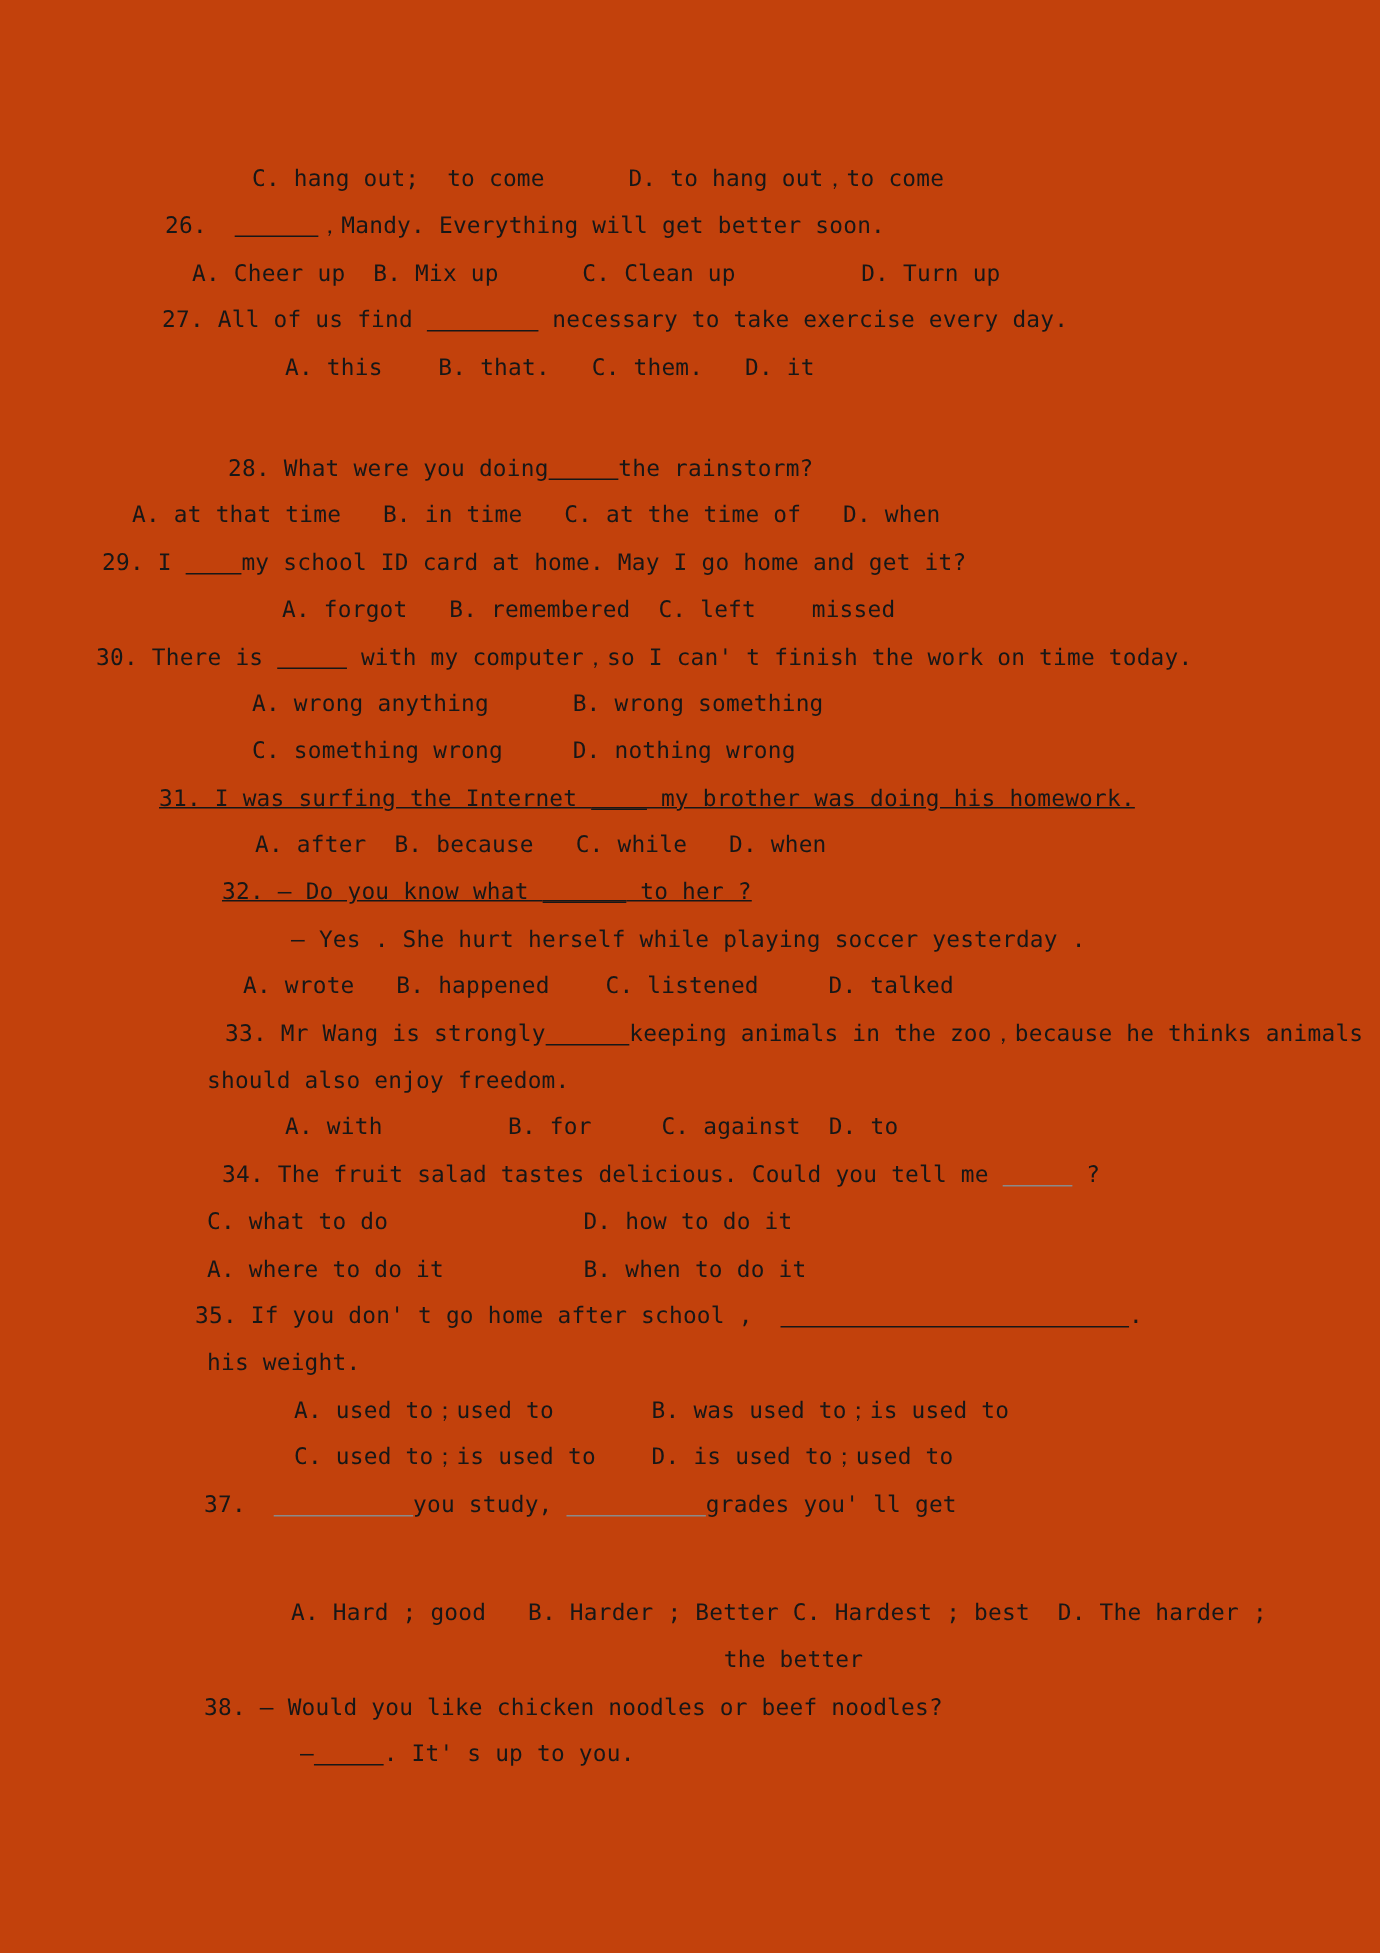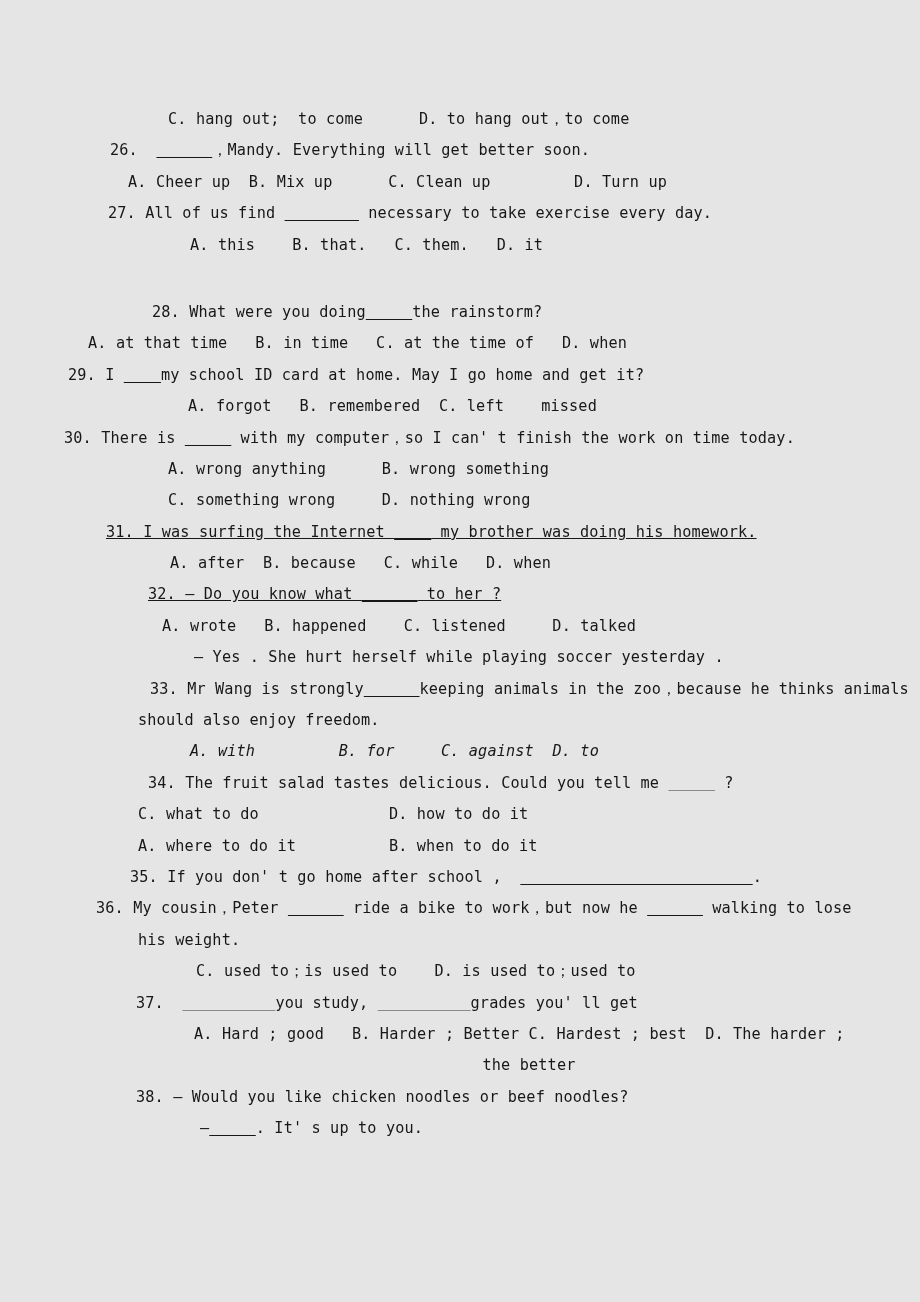--- a/index.html
+++ b/index.html
@@ -16,21 +16,21 @@
     font-family: "DejaVu Serif", "Liberation Serif", serif;
     color: #1a1a1a;
     -webkit-font-smoothing: antialiased;
   }
   .page {
     position: absolute;
     left: 0;
     top: 0;
     width: 920px;
     height: 1302px;
-    background: #e5e5e5;
+    background: #c2410c;
   }
   .content {
     position: absolute;
     left: 0;
     top: 104px;
     width: 920px;
   }
   
   .line {
     font-family: "DejaVu Sans Mono", "Liberation Mono", monospace;
@@ -70,31 +70,31 @@
       <div class="line" style="padding-left: 152px; margin-top: 36px;"><span class="q-wrap">28. What were you doing</span><span class="blank">     </span><span class="q-wrap">the rainstorm?</span></div>
       <div class="line" style="padding-left: 88px;"><span class="q-wrap">A. at that time   B. in time   C. at the time of   D. when</span></div>
       <div class="line" style="padding-left: 68px;"><span class="q-wrap">29. I </span><span class="blank">    </span><span class="q-wrap">my school ID card at home. May I go home and get it?</span></div>
       <div class="line" style="padding-left: 188px;"><span class="q-wrap">A. forgot   B. remembered  C. left    missed</span></div>
       <div class="line" style="padding-left: 64px;"><span class="q-wrap">30. There is </span><span class="blank">     </span><span class="q-wrap"> with my computer，so I can' t finish the work on time today.</span></div>
       <div class="line" style="padding-left: 168px;"><span class="q-wrap">A. wrong anything      B. wrong something</span></div>
       <div class="line" style="padding-left: 168px;"><span class="q-wrap">C. something wrong     D. nothing wrong</span></div>
       <div class="line" style="padding-left: 106px; text-decoration: underline;"><span class="q-wrap">31. I was surfing the Internet </span><span class="blank">    </span><span class="q-wrap"> my brother was doing his homework.</span></div>
       <div class="line" style="padding-left: 170px;"><span class="q-wrap">A. after  B. because   C. while   D. when</span></div>
       <div class="line" style="padding-left: 148px; text-decoration: underline;"><span class="q-wrap">32. — Do you know what </span><span class="blank">      </span><span class="q-wrap"> to her ?</span></div>
+      <div class="line" style="padding-left: 194px;"><span class="q-wrap">— Yes . She hurt herself while playing soccer yesterday .</span></div>
       <div class="line" style="padding-left: 162px;"><span class="q-wrap">A. wrote   B. happened    C. listened     D. talked</span></div>
-      <div class="line" style="padding-left: 194px;"><span class="q-wrap">— Yes . She hurt herself while playing soccer yesterday .</span></div>
       <div class="line" style="padding-left: 150px;"><span class="q-wrap">33. Mr Wang is strongly</span><span class="blank">      </span><span class="q-wrap">keeping animals in the zoo，because he thinks animals</span></div>
       <div class="line" style="padding-left: 138px;"><span class="q-wrap">should also enjoy freedom.</span></div>
-      <div class="line" style="padding-left: 190px; font-style: italic;"><span class="q-wrap">A. with         B. for     C. against  D. to</span></div>
+      <div class="line" style="padding-left: 190px;"><span class="q-wrap">A. with         B. for     C. against  D. to</span></div>
       <div class="line" style="padding-left: 148px;"><span class="q-wrap">34. The fruit salad tastes delicious. Could you tell me </span><span class="blank-faint">     </span><span class="q-wrap"> ?</span></div>
       <div class="line" style="padding-left: 138px;"><span class="q-wrap">C. what to do              D. how to do it</span></div>
       <div class="line" style="padding-left: 138px;"><span class="q-wrap">A. where to do it          B. when to do it</span></div>
       <div class="line" style="padding-left: 130px;"><span class="q-wrap">35. If you don' t go home after school ,  </span><span class="blank">                         </span><span class="q-wrap">.</span></div>
-      <div class="line" style="padding-left: 96px;"><span class="q-wrap">36. My cousin，Peter </span><span class="blank">      </span><span class="q-wrap"> ride a bike to work，but now he </span><span class="blank">      </span><span class="q-wrap"> walking to lose</span></div>
       <div class="line" style="padding-left: 138px;"><span class="q-wrap">his weight.</span></div>
+      <div class="line" style="padding-left: 196px;"><span class="q-wrap">A. used to；used to       B. was used to；is used to</span></div>
       <div class="line" style="padding-left: 196px;"><span class="q-wrap">C. used to；is used to    D. is used to；used to</span></div>
       <div class="line" style="padding-left: 136px;"><span class="q-wrap">37.  </span><span class="blank-faint">          </span><span class="q-wrap">you study, </span><span class="blank-faint">          </span><span class="q-wrap">grades you' ll get</span></div>
-      <div class="line" style="padding-left: 194px;"><span class="q-wrap">A. Hard ; good   B. Harder ; Better C. Hardest ; best  D. The harder ;</span></div>
+      <div class="line" style="padding-left: 194px; margin-top: 41px;"><span class="q-wrap">A. Hard ; good   B. Harder ; Better C. Hardest ; best  D. The harder ;</span></div>
       <div class="line" style="padding-left: 138px; text-align: center;"><span class="q-wrap">the better</span></div>
       <div class="line" style="padding-left: 136px;"><span class="q-wrap">38. — Would you like chicken noodles or beef noodles?</span></div>
       <div class="line" style="padding-left: 200px;"><span class="q-wrap">—</span><span class="blank">     </span><span class="q-wrap">. It' s up to you.</span></div>
     </div>
 </div>
 
 </body></html>

